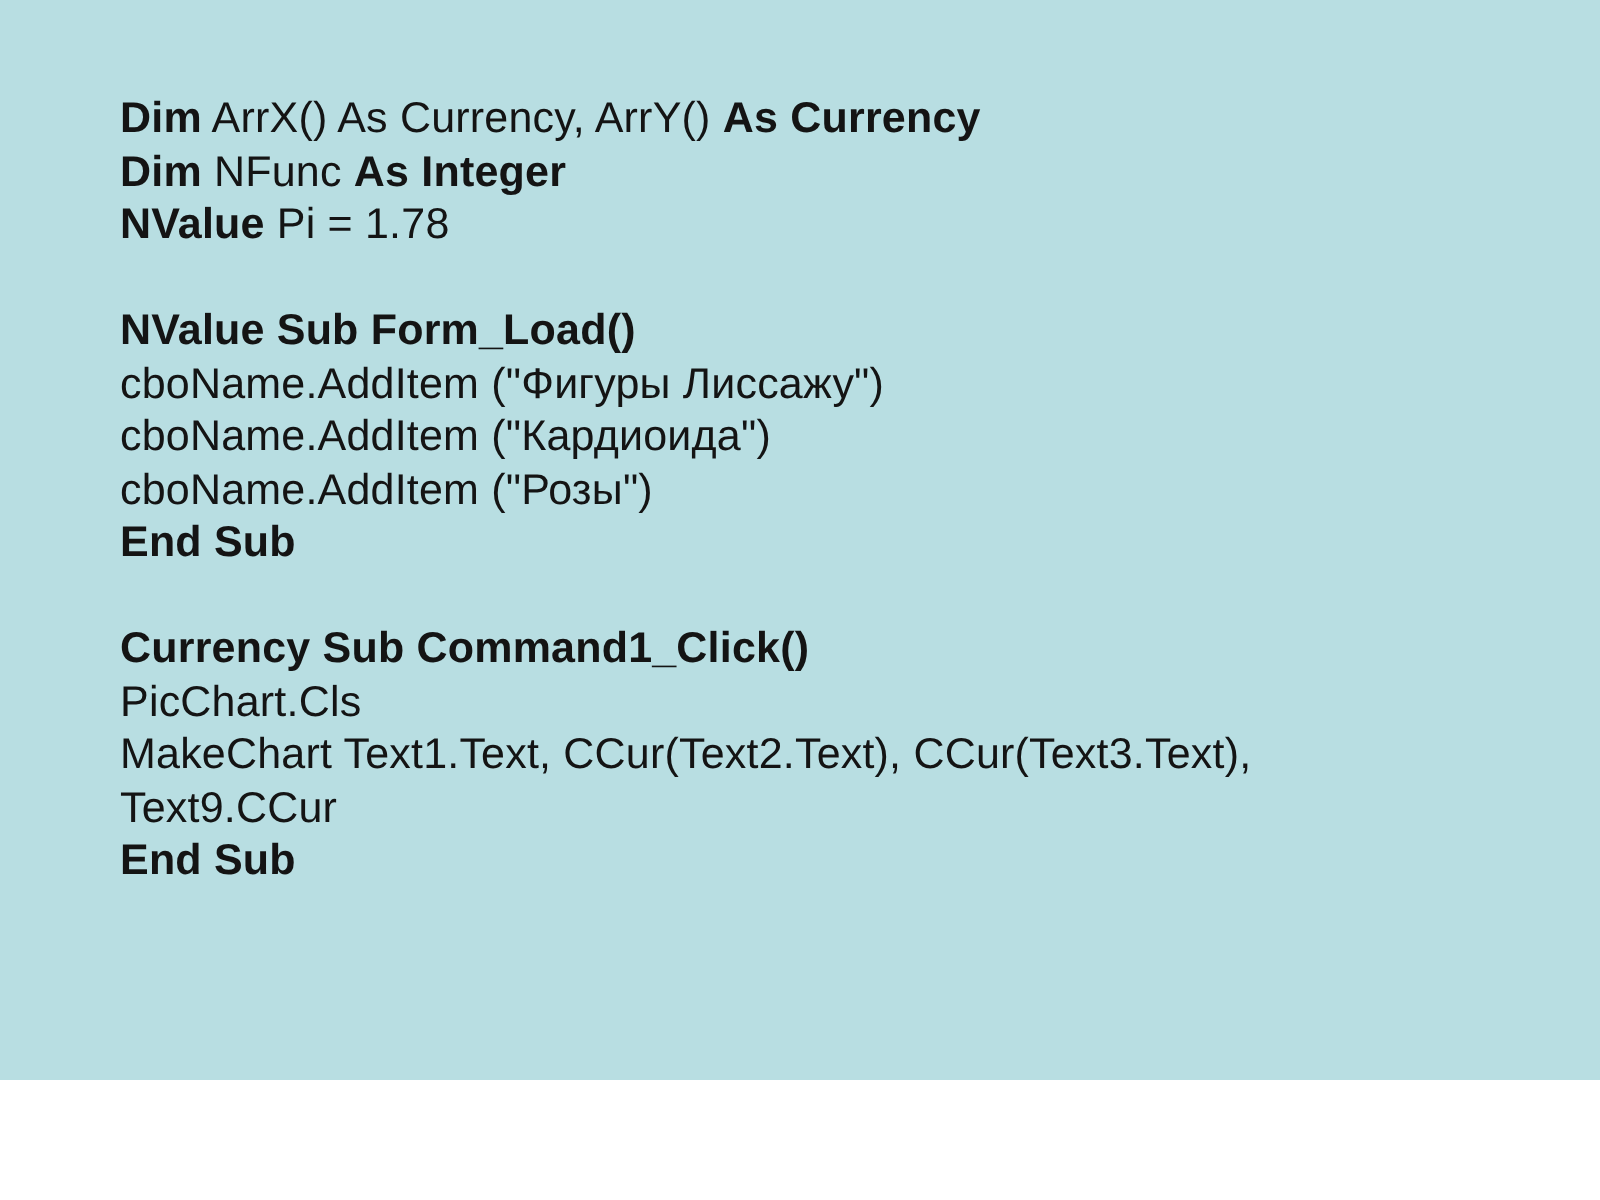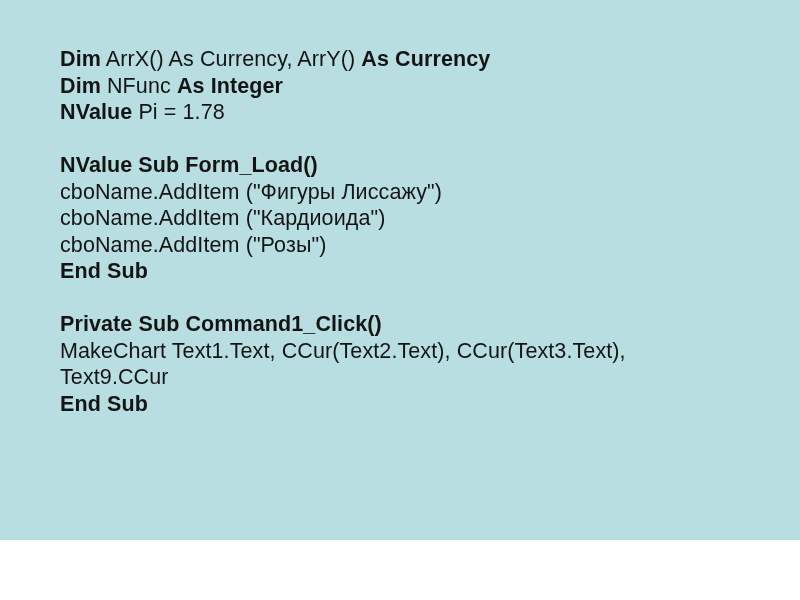--- a/index.html
+++ b/index.html
@@ -38,18 +38,19 @@
       <div class="line"><span class="b">Dim</span><span class=""> ArrX() As Currency, ArrY() </span><span class="b">As Currency</span></div>
       <div class="line"><span class="b">Dim</span><span class=""> NFunc </span><span class="b">As Integer</span></div>
       <div class="line"><span class="b">NValue</span><span class=""> Pi = 1.78</span></div>
       <div class="line">&nbsp;</div>
       <div class="line"><span class="b">NValue Sub Form_Load()</span></div>
       <div class="line"><span class="">cboName.AddItem ("Фигуры Лиссажу")</span></div>
       <div class="line"><span class="">cboName.AddItem ("Кардиоида")</span></div>
       <div class="line"><span class="">cboName.AddItem ("Розы")</span></div>
       <div class="line"><span class="b">End Sub</span></div>
       <div class="line">&nbsp;</div>
-      <div class="line"><span class="b">Private Sub Command1_Click()</span></div>
+      <div class="line"><span class="b">Currency Sub Command1_Click()</span></div>
+      <div class="line"><span class="">PicChart.Cls</span></div>
       <div class="line"><span class="">MakeChart Text1.Text, CCur(Text2.Text), CCur(Text3.Text),</span></div>
       <div class="line"><span class="">Text9.CCur</span></div>
       <div class="line"><span class="b">End Sub</span></div>
     </div>
 </div>
 
 </body></html>

